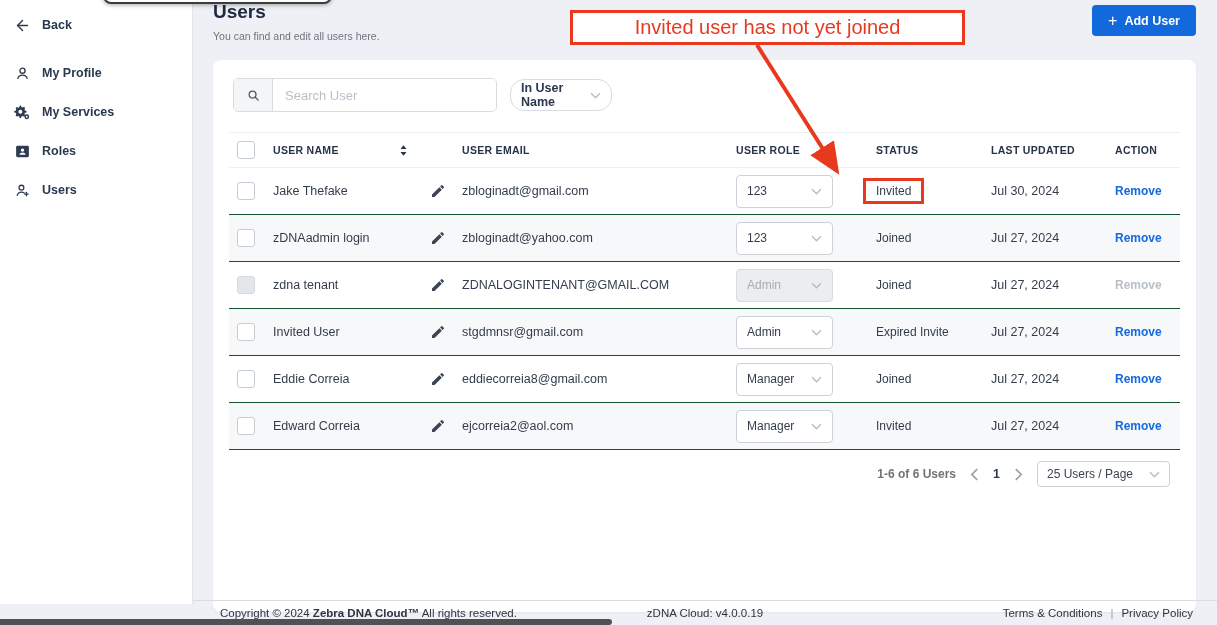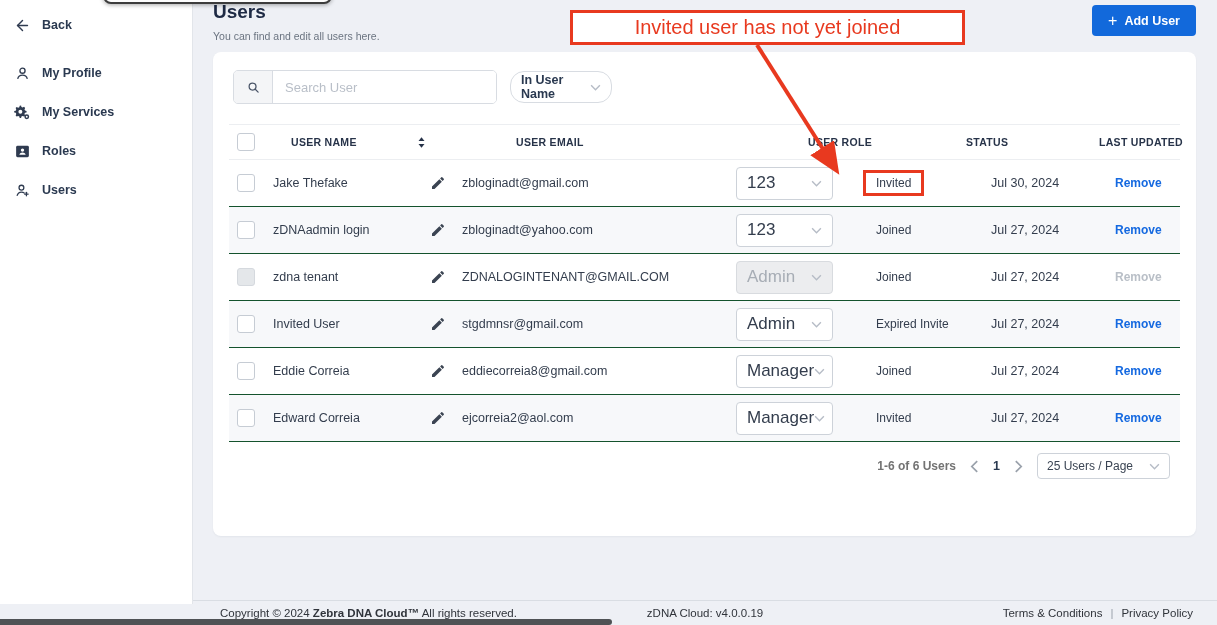--- a/index.html
+++ b/index.html
@@ -24,47 +24,47 @@
   .page-sub { position:absolute; left:20px; top:30px; font-size:10.5px; color:#6b7481; }
   .add-user-btn { position:absolute; left:899px; top:5px; width:104px; height:31px; background:#1269db; border-radius:4px; color:#fff; display:flex; align-items:center; justify-content:center; gap:7px; font-size:12.5px; font-weight:700; cursor:pointer; }
   .add-user-btn .plus { font-size:16px; font-weight:400; line-height:1; }
 
   
   .annotation-box { position:absolute; left:377px; top:10px; width:395px; height:35px; background:#fff; border:3px solid #e8391f; display:flex; align-items:center; justify-content:center; z-index:5; }
   .annotation-box span { color:#e8391f; font-size:20px; }
   .annotation-arrow { position:absolute; left:542px; top:42px; width:130px; height:140px; z-index:5; pointer-events:none; }
 
   
-  .card { position:absolute; left:20px; top:52px; width:983px; height:484px; background:#fff; border-radius:8px; box-shadow:0 1px 2px rgba(27,39,64,.05); }
+  .card { position:absolute; left:20px; top:60px; width:983px; height:552px; background:#fff; border-radius:8px; box-shadow:0 1px 2px rgba(27,39,64,.05); }
 
   
   .search-group { position:absolute; left:20px; top:18px; width:264px; height:34px; border:1px solid #d8dce2; border-radius:5px; display:flex; overflow:hidden; background:#fff; }
   .search-iconbox { width:39px; background:#f4f5f7; border-right:1px solid #d8dce2; display:flex; align-items:center; justify-content:center; color:#4a5568; }
   .search-iconbox svg { width:15px; height:15px; }
   .search-input { flex:1; border:none; outline:none; padding:0 12px; font-size:13px; color:#2e3a4e; font-family:"Liberation Sans",sans-serif; }
   .search-input::placeholder { color:#b9bfc8; }
   .filter-select { position:absolute; left:297px; top:19px; width:102px; height:32px; border:1px solid #d8dce2; border-radius:14px; display:flex; align-items:center; justify-content:space-between; padding:0 10px; cursor:pointer; background:#fff; }
   .filter-select .val { font-size:12.5px; font-weight:600; color:#2a3950; }
   .chev { width:11px; height:7px; color:#b6bcc6; flex:0 0 11px; }
 
   
   .thead, .trow { display:grid; grid-template-columns:36px 145px 44px 274px 140px 115px 124px 1fr; align-items:center; padding:0 8px; }
-  .thead { position:absolute; left:16px; top:72px; width:951px; height:36px; border-top:1px solid #eceef1; border-bottom:1px solid #eceef1;gap:18px; }
+  .thead { position:absolute; left:16px; top:72px; width:951px; height:36px; border-top:1px solid #eceef1; border-bottom:1px solid #eceef1; }
   .thead .hcell { font-size:10.5px; font-weight:700; letter-spacing:.3px; color:#273349; }
   .col-name-head { display:flex; align-items:center; justify-content:space-between; padding-right:10px; }
   .sort-ic { width:9px; height:13px; color:#273349; }
   .tbody { position:absolute; left:16px; top:108px; width:951px; }
   .trow { height:47px; border-bottom:1px solid #14532d; background:#fff; }
   .trow.alt { background:#f7f8fa; }
   .cb { width:18px; height:18px; border:1.5px solid #c6ccd4; border-radius:3px; background:#fff; cursor:pointer; }
   .trow.disabled .cb { background:#e4e7ea; border-color:#d5d9de; }
   .cell { font-size:12.5px; color:#333d4d; }
   .pencil { width:16px; height:16px; color:#3b4452; cursor:pointer; justify-self:start; margin-left:12px; }
   .roleselect { width:97px; height:33px; border:1px solid #cdd2d9; border-radius:4px; background:#fff; display:flex; align-items:center; justify-content:space-between; padding:0 10px; cursor:pointer; }
-  .roleselect .rv { font-size:17px; color:#333d4d; }
+  .roleselect .rv { font-size:12px; color:#333d4d; }
   .trow.disabled .roleselect { background:#ecedef; border-color:#d8dbdf; }
   .trow.disabled .roleselect .rv { color:#a7adb5; }
   .status-inner { font-size:12px; color:#333d4d; }
   .status-inner.hl { display:inline-block; border:3px solid #e8391f; padding:3px 10px; margin-left:-13px; background:#fff; }
   .remove { font-size:12px; font-weight:700; color:#1569e0; cursor:pointer; justify-self:start; }
   .trow.disabled .remove { color:#b9bfc7; }
 
   
   .pagerow { position:absolute; left:16px; top:390px; width:951px; height:48px; display:flex; align-items:center; justify-content:flex-end; gap:14px; padding-right:10px; }
   .page-range { font-size:12px; font-weight:600; color:#737373; }

